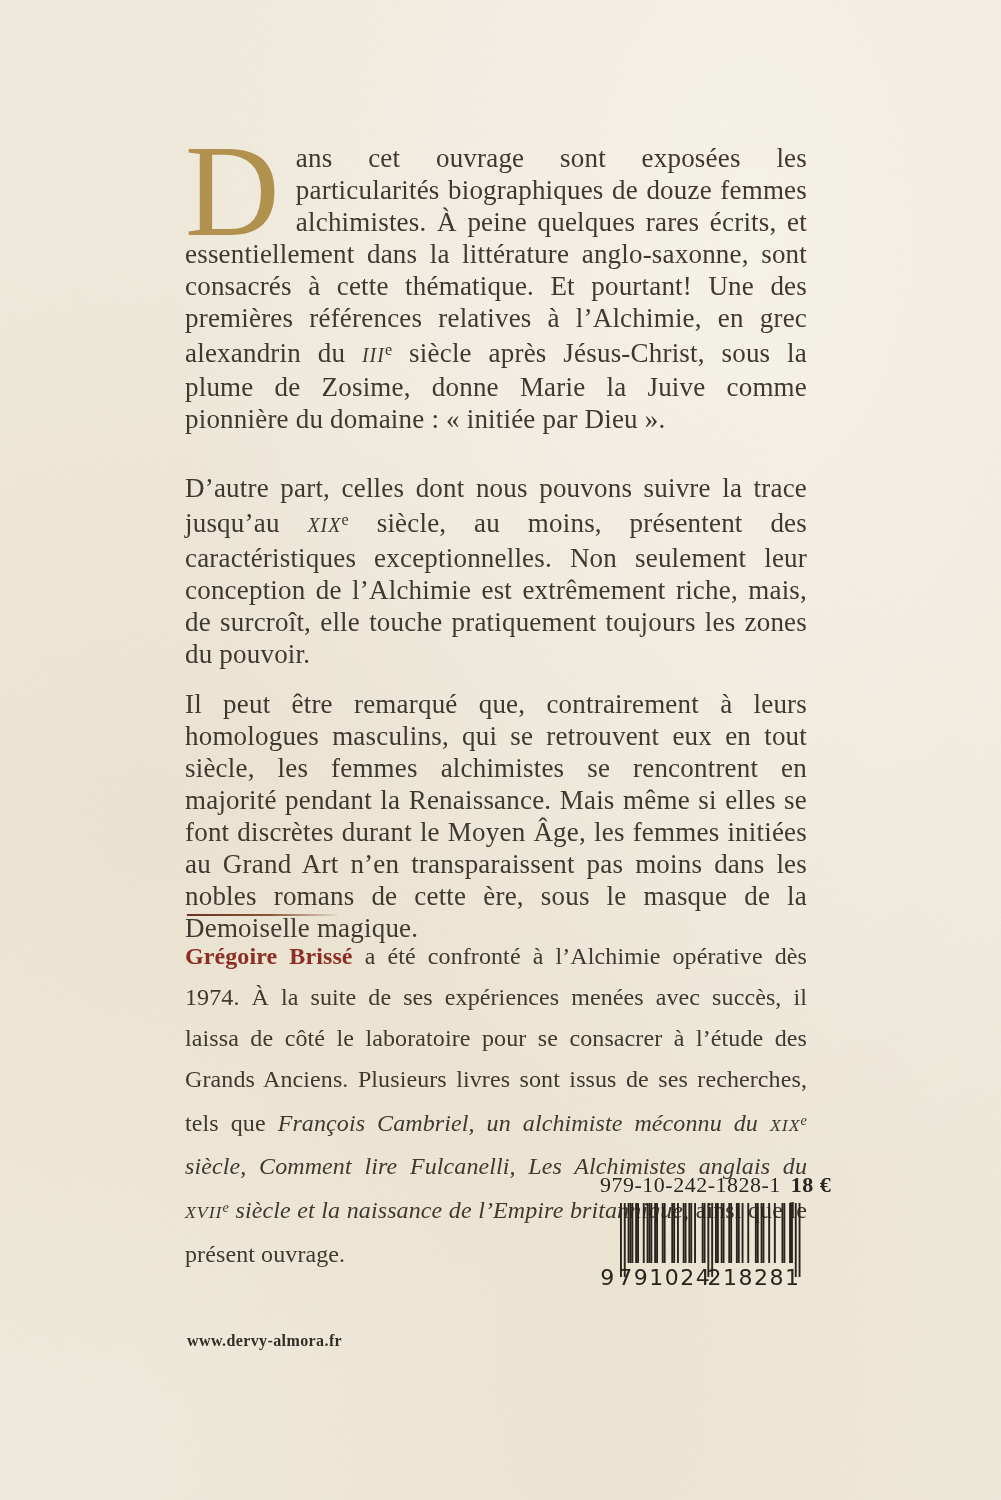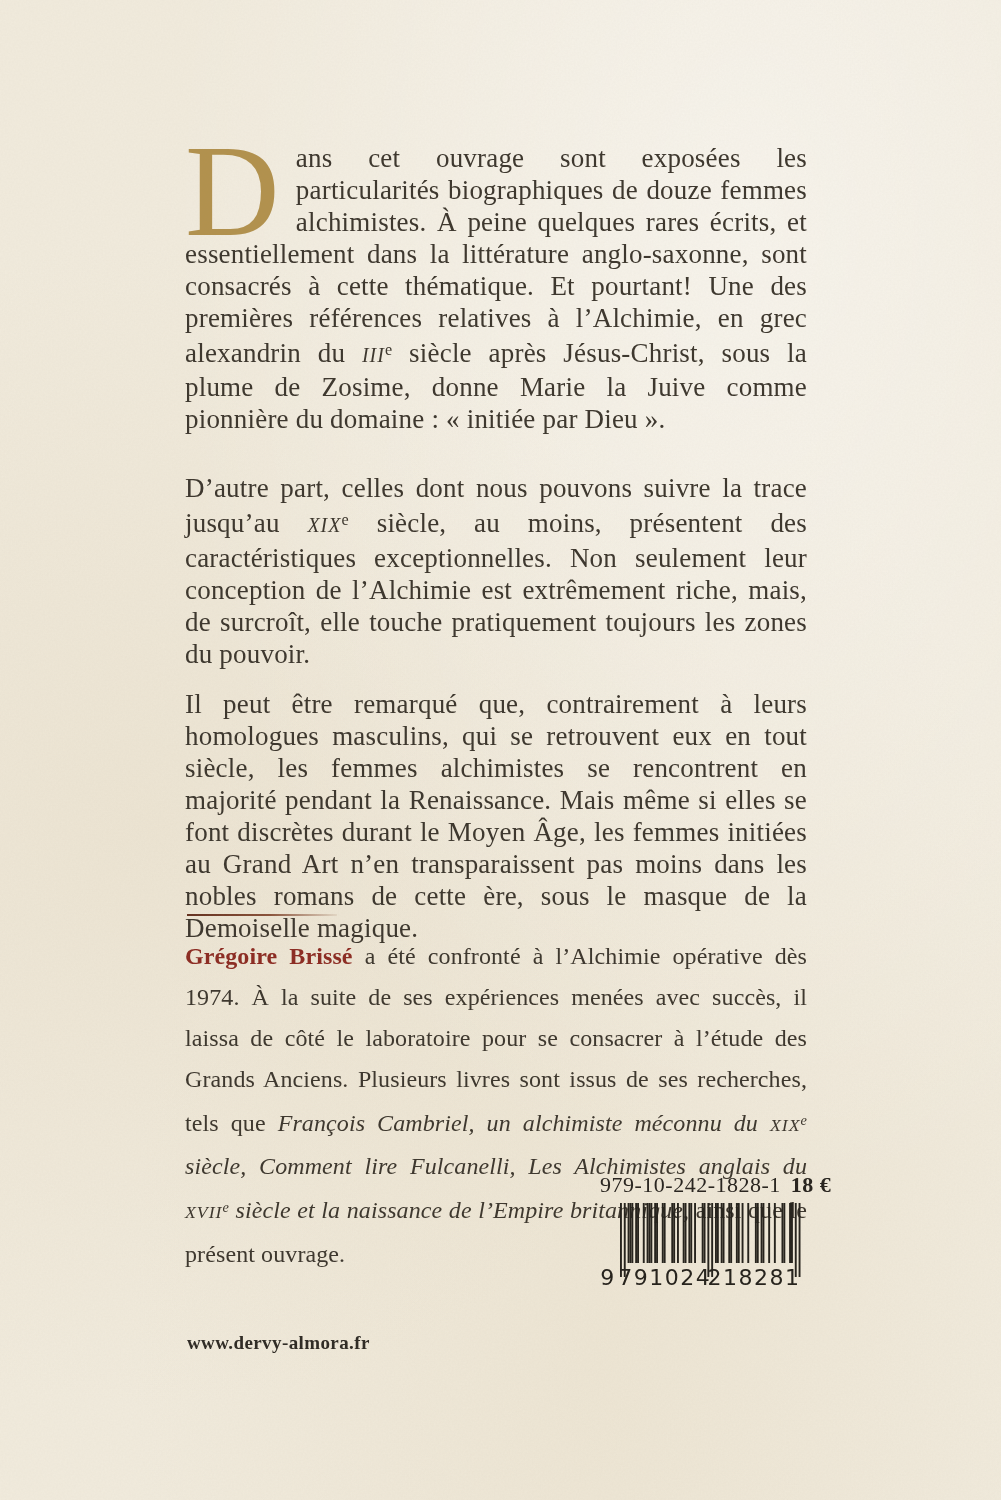--- a/index.html
+++ b/index.html
@@ -72,21 +72,21 @@
     letter-spacing: 0.1px;
   }
   .author-name { font-weight: bold; color: #8c2b22; }
   .ital { font-style: italic; }
 
   
   .website {
     position: absolute;
     left: 187px;
     top: 1332px;
-    font-size: 19px;
+    font-size: 16px;
     font-weight: bold;
     letter-spacing: 0.4px;
     color: #2e2a24;
   }
 
   .barcode-block {
     position: absolute;
     left: 600px;
     top: 1172px;
     width: 232px;

